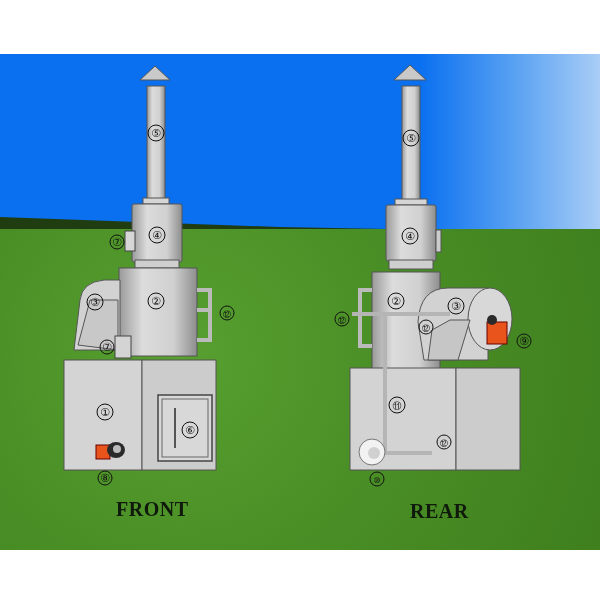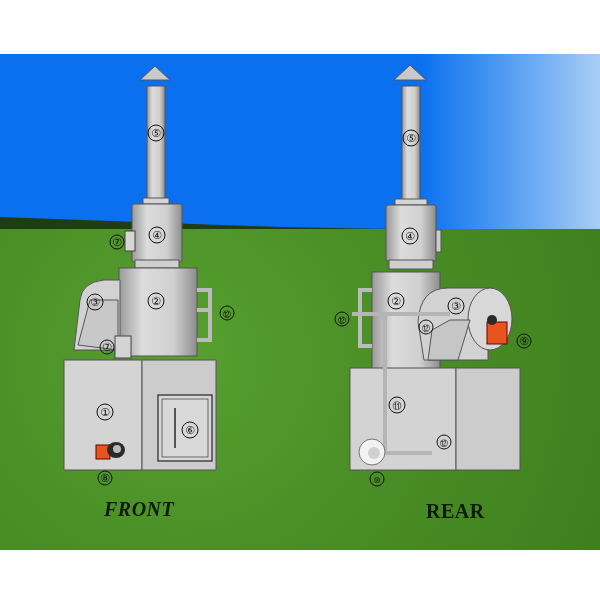--- a/index.html
+++ b/index.html
@@ -149,14 +149,14 @@
       <circle cx="397" cy="405" r="8" fill="none" stroke="#111"></circle>
         <text class="num" x="397" y="409" text-anchor="middle" style="font-size:9px">⑪</text>
       <circle cx="444" cy="442" r="7" fill="none" stroke="#111"></circle>
         <text class="num" x="444" y="446" text-anchor="middle" style="font-size:8px">⑫</text>
       <circle cx="377" cy="479" r="7" fill="none" stroke="#111"></circle>
         <text class="num" x="377" y="483" text-anchor="middle" style="font-size:8px">⑩</text>
     </g>
   </g>
 </svg>
 
-<div class="label" style="left:104px;top:498px;font-style:italic;">FRONT</div>
-<div class="label" style="left:426px;top:500px;">REAR</div>
+<div class="label" style="left:116px;top:498px;">FRONT</div>
+<div class="label" style="left:410px;top:500px;">REAR</div>
 
 </body></html>

